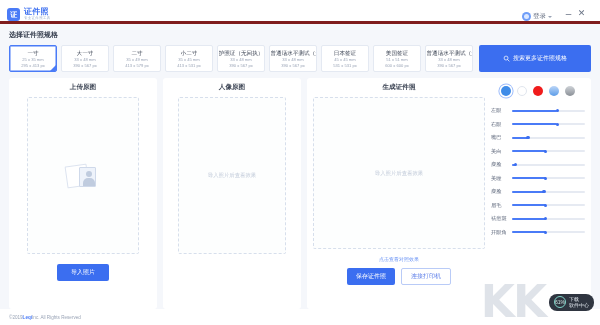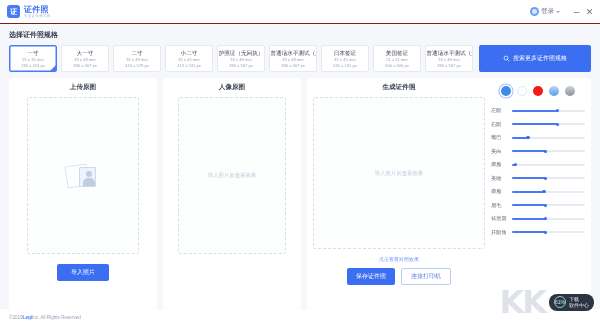--- a/index.html
+++ b/index.html
@@ -13,23 +13,23 @@
     position: relative;
     width: 600px; height: 325px;
     background: #f5f7fb;
     display: flex; flex-direction: column;
   }
 
   
   .titlebar {
     height: 24px; flex: 0 0 24px;
     background: #ffffff;
-    display: flex; align-items: center;
-    padding: 0 4px 0 7px;
-    border-bottom: 1px solid #7f1d1d;
+    display: flex; align-items: flex-end;
+    padding: 0 12px 0 7px;
+    border-bottom: 3px solid #7f1d1d;
   }
   .logo-mark {
     width: 13px; height: 13px; border-radius: 3px;
     background: #4a7bf7;
     color: #fff; font-size: 7px; line-height: 13px;
     text-align: center; font-weight: bold;
     margin-right: 4px; letter-spacing: -0.5px;
   }
   .logo-text { display: flex; flex-direction: column; justify-content: center; }
   .logo-name { font-size: 8px; color: #3b6ef0; font-weight: bold; line-height: 9px; letter-spacing: 0.3px; }
@@ -162,21 +162,21 @@
   }
   .footer b { color: #4a7bf7; }
 
   
   .wm {
     position: absolute; right: 6px; bottom: 6px;
     display: flex; align-items: center; gap: 4px;
     pointer-events: none; user-select: none;
   }
   .wm-text {
-    font-size: 32px; font-weight: bold; color: rgba(150,162,182,0.30);
+    font-size: 44px; font-weight: bold; color: rgba(150,162,182,0.30);
     letter-spacing: -2px; line-height: 34px; font-family: "DejaVu Sans", sans-serif;
   }
   .wm-pill {
     background: #2f3540; border-radius: 8px; height: 17px;
     display: flex; align-items: center; gap: 3px; padding: 0 5px;
   }
   .wm-badge {
     width: 12px; height: 12px; border-radius: 50%;
     border: 1.2px solid #7fd4c8; color: #cfe9e4;
     font-size: 5px; display: flex; align-items: center; justify-content: center;

